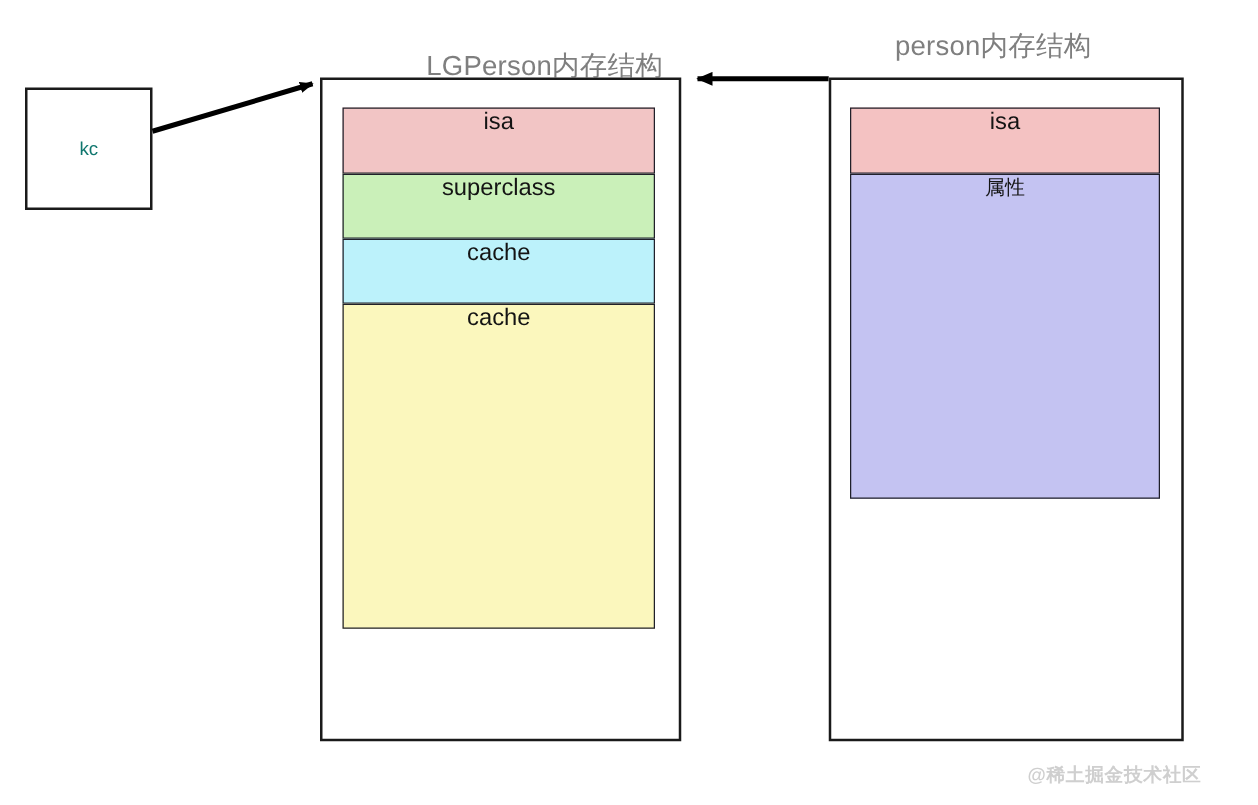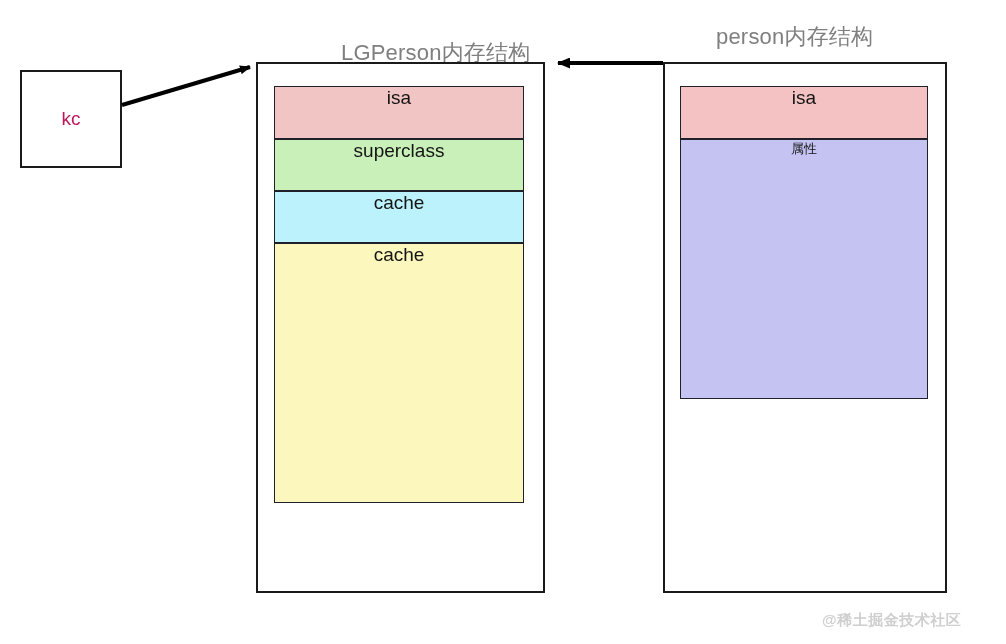--- a/index.html
+++ b/index.html
@@ -32,41 +32,41 @@
   
   .plain-box {
     background: #ffffff;
     border: 2px solid #1a1a1a;
     box-sizing: border-box;
   }
   .kc-box {
     display: flex;
     align-items: center;
     justify-content: center;
-    font-size: 19px;
-    color: #be185d;
+    font-size: 15px;
+    color: #0f766e;
   }
   .container-box {
     background: #ffffff;
     border: 2px solid #1a1a1a;
     box-sizing: border-box;
   }
 
   
   .seg {
     box-sizing: border-box;
     border: 1.5px solid #20202a;
     display: flex;
     align-items: flex-start;
     justify-content: center;
     font-size: 19px;
     color: #141414;
     white-space: nowrap;
   }
-  .seg-cn { font-size: 13px; }
+  .seg-cn { font-size: 16px; }
 
   
   .arrow-svg { overflow: visible; }
 
   
   .watermark {
     color: #cfcfcf;
     font-size: 15px;
     white-space: nowrap;
     letter-spacing: 0.5px;

